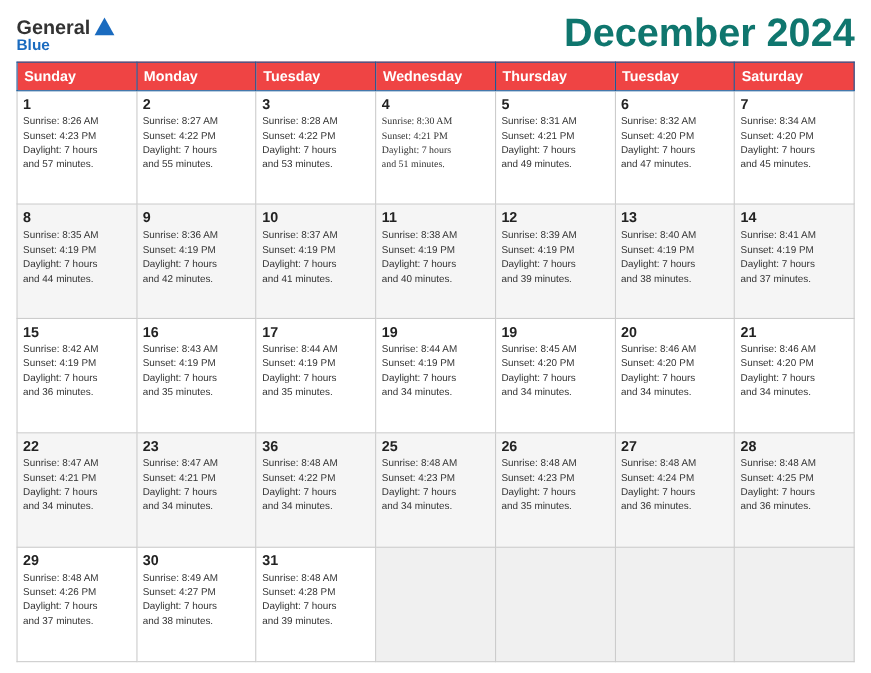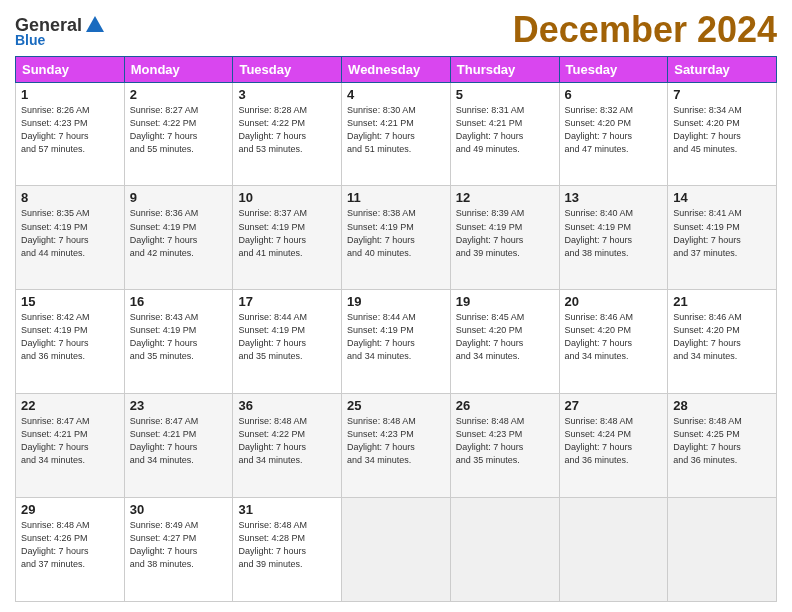--- a/index.html
+++ b/index.html
@@ -32,37 +32,37 @@
       width: 22px;
       height: 22px;
       margin-left: 2px;
     }
     .title-section {
       text-align: right;
     }
     .month-title {
       font-size: 36px;
       font-weight: bold;
-      color: #a16207;
+      color: #0f766e;
       line-height: 1.1;
     }
     .subtitle {
       font-size: 14px;
       color: #333;
       margin-top: 2px;
     }
     .calendar {
       flex: 1;
       border: 1px solid #ccc;
       border-collapse: collapse;
       width: 100%;
       table-layout: fixed;
     }
     .calendar th {
-      background: #d946ef;
+      background: #ef4444;
       color: white;
       text-align: left;
       padding: 5px 6px;
       font-size: 13px;
       font-weight: bold;
       border: 1px solid #1a5a9a;
     }
     .calendar td {
       vertical-align: top;
       border: 1px solid #ccc;
@@ -142,21 +142,21 @@
           </td>
           <td>
             <span class="day-number">3</span>
             <div class="day-info" style="white-space: pre-line;">Sunrise: 8:28 AM
 Sunset: 4:22 PM
 Daylight: 7 hours
 and 53 minutes.</div>
           </td>
           <td>
             <span class="day-number">4</span>
-            <div class="day-info" style="white-space: pre-line;">Sunrise: 8:30 AM
+            <div class="day-info" style="white-space: pre-line; font-family: Liberation Serif, serif;">Sunrise: 8:30 AM
 Sunset: 4:21 PM
 Daylight: 7 hours
 and 51 minutes.</div>
           </td>
           <td>
             <span class="day-number">5</span>
             <div class="day-info" style="white-space: pre-line;">Sunrise: 8:31 AM
 Sunset: 4:21 PM
 Daylight: 7 hours
 and 49 minutes.</div>

